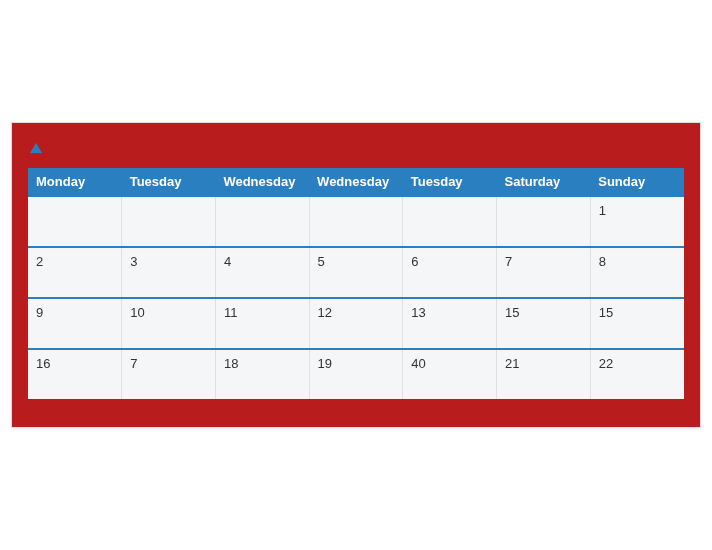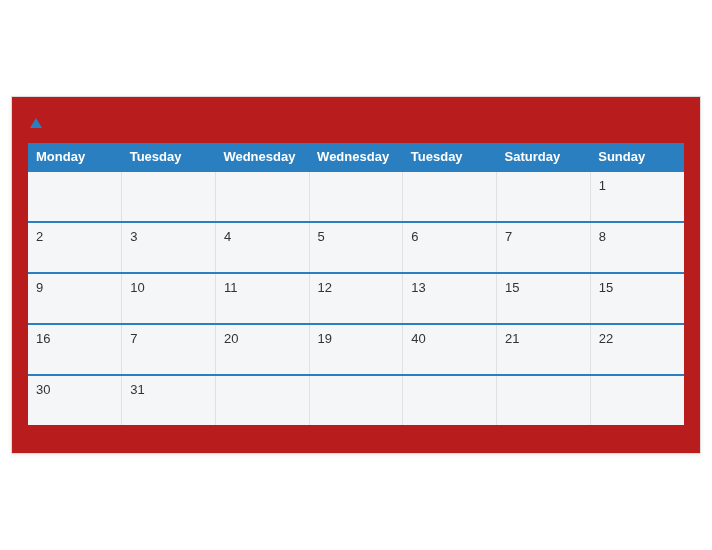--- a/index.html
+++ b/index.html
@@ -150,30 +150,21 @@
           <td><span class="day-number">10</span></td>
           <td><span class="day-number">11</span></td>
           <td><span class="day-number">12</span></td>
           <td><span class="day-number">13</span></td>
           <td><span class="day-number">15</span></td>
           <td><span class="day-number">15</span></td>
         </tr>
         <tr>
           <td><span class="day-number">16</span></td>
           <td><span class="day-number">7</span></td>
-          <td><span class="day-number">20</span></td>
+          <td><span class="day-number">18</span></td>
           <td><span class="day-number">19</span></td>
           <td><span class="day-number">40</span></td>
           <td><span class="day-number">21</span></td>
           <td><span class="day-number">22</span></td>
-        </tr>
-        <tr>
-          <td><span class="day-number">30</span></td>
-          <td><span class="day-number">31</span></td>
-          <td class="empty"></td>
-          <td class="empty"></td>
-          <td class="empty"></td>
-          <td class="empty"></td>
-          <td class="empty"></td>
         </tr>
       </tbody>
   </table>
 </div>
 
 </body></html>

